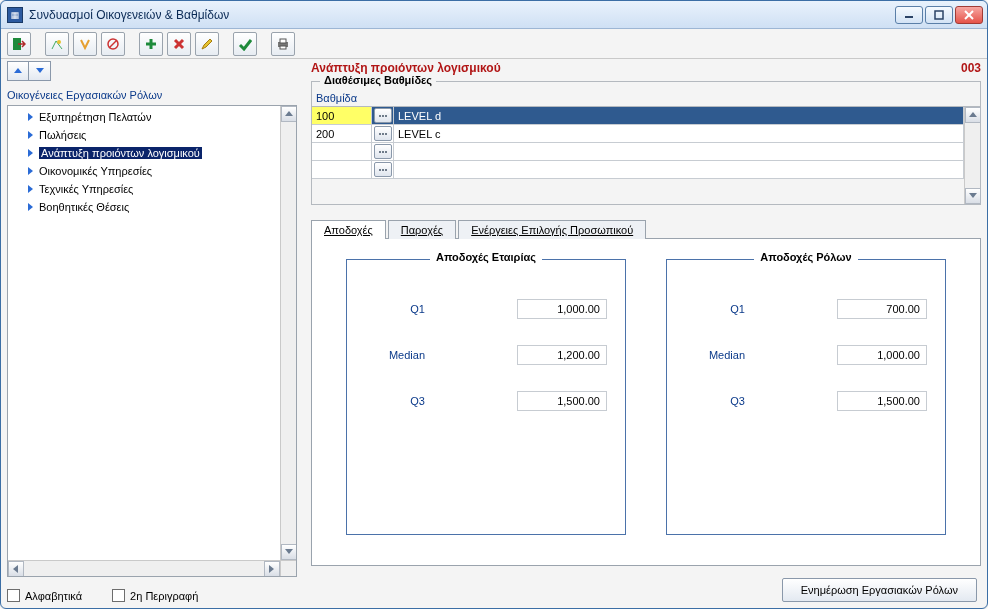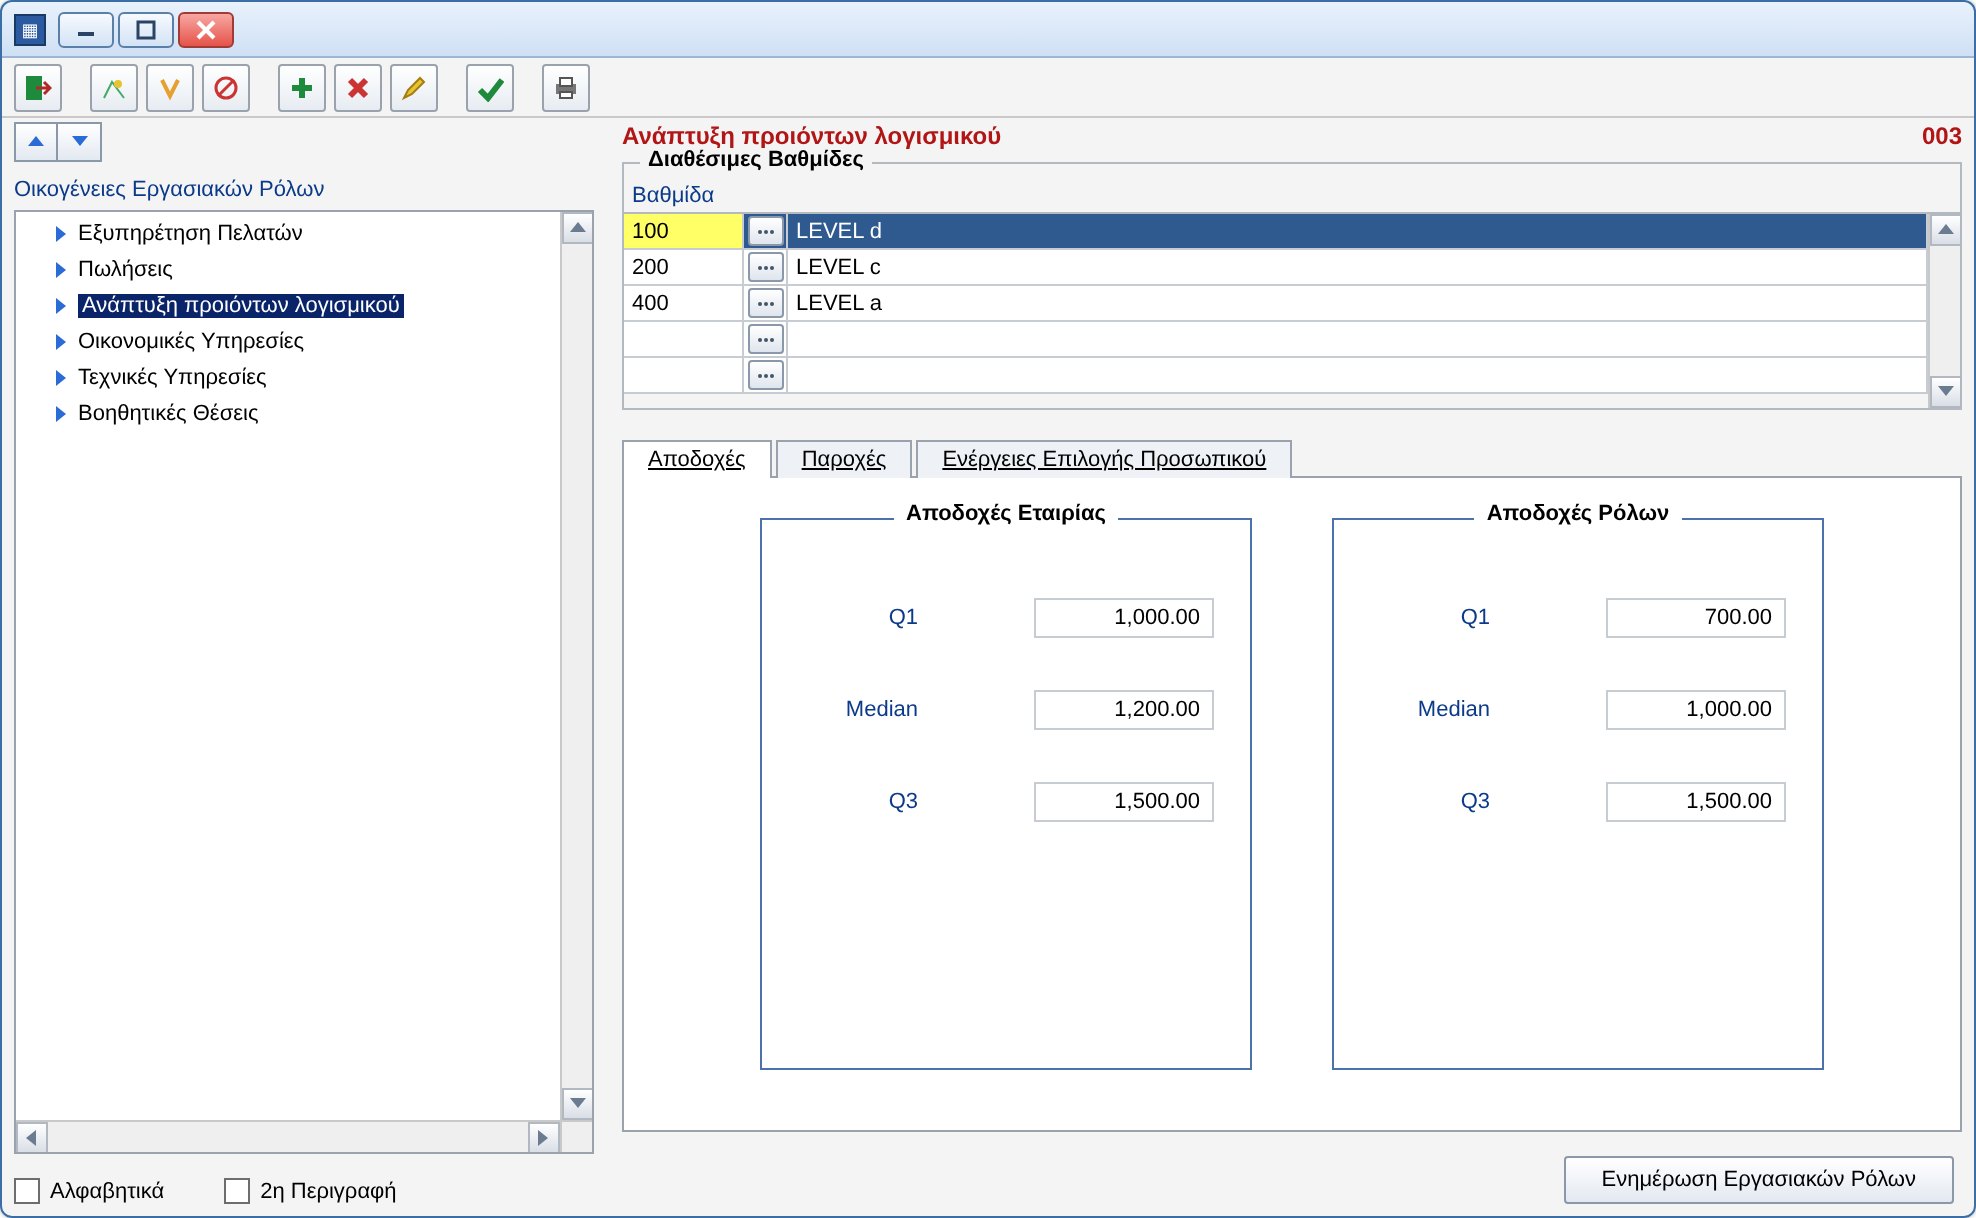--- a/index.html
+++ b/index.html
@@ -109,21 +109,21 @@
     border:1px solid #9aa3ad; border-bottom:none; padding:3px 12px; background:#eef1f5;
     margin-right:2px; position:relative; top:1px;
   }
   .tab.active { background:#fff; font-weight:normal;}
   .tab-panel {
     border:1px solid #9aa3ad; border-top:none; background:#fff; flex:1;
     padding:20px 20px 30px 20px; display:flex; gap:40px; justify-content:center;
     min-height:230px;
   }
   .stat-group {
-    border:1px solid #4b72aa; width:246px; position:relative; padding:26px 18px 18px 18px;
+    border:1px solid #4b72aa; width:280px; position:relative; padding:26px 18px 18px 18px;
   }
   .stat-title { position:absolute; top:-9px; left:0; right:0; text-align:center; font-weight:bold; }
   .stat-title span{ background:#fff; padding:0 6px;}
   .stat-row { display:flex; align-items:center; justify-content:space-between; gap:18px; height:46px;}
   .stat-label { color:#0b3a8a; width:60px; text-align:right;}
   .stat-input {
     width:90px; height:20px; border:1px solid #c7ccd2; background:#fff; text-align:right;
     padding:2px 6px; font-family:inherit; font-size:11px;
   }
   .footer-row { display:flex; justify-content:flex-end; padding:12px 4px 0 0;}
@@ -132,20 +132,21 @@
     padding:5px 18px; border-radius:2px; font-size:11px;
   }
   .yellow-cell { background:#ffff66 !important; color:#000 !important;}
 </style>
 </head>
 <body>
 
 <div class="window">
   <div class="titlebar">
     <div class="app-icon">▦</div>
+    <div class="title">Συνδυασμοί Οικογενειών &amp; Βαθμίδων</div>
     <div class="win-btns">
       <div class="win-btn">
         <svg width="10" height="10">
             <line x1="1" y1="7" x2="9" y2="7" stroke="#2b4365" stroke-width="2"></line>
           </svg>
       </div>
       <div class="win-btn">
         <svg width="10" height="10">
             <rect x="1" y="1" width="8" height="8" fill="none" stroke="#2b4365" stroke-width="1.5"></rect>
           </svg>
@@ -332,58 +333,45 @@
                     <svg width="10" height="6">
                       <circle cx="2" cy="3" r="1" fill="#456"></circle>
                       <circle cx="5" cy="3" r="1" fill="#456"></circle>
                       <circle cx="8" cy="3" r="1" fill="#456"></circle>
                     </svg>
                   </div>
                 </div>
                 <div class="grid-cell col-desc">LEVEL c</div>
               </div>
               <div class="grid-row">
-                <div class="grid-cell col-code code">400</div>
+                <div class="grid-cell col-code code"></div>
                 <div class="grid-cell col-pick">
                   <div class="pick-btn">
                     <svg width="10" height="6">
                       <circle cx="2" cy="3" r="1" fill="#456"></circle>
                       <circle cx="5" cy="3" r="1" fill="#456"></circle>
                       <circle cx="8" cy="3" r="1" fill="#456"></circle>
                     </svg>
                   </div>
                 </div>
-                <div class="grid-cell col-desc">LEVEL a</div>
+                <div class="grid-cell col-desc"></div>
               </div>
               <div class="grid-row">
                 <div class="grid-cell col-code code"></div>
                 <div class="grid-cell col-pick">
                   <div class="pick-btn">
                     <svg width="10" height="6">
                       <circle cx="2" cy="3" r="1" fill="#456"></circle>
                       <circle cx="5" cy="3" r="1" fill="#456"></circle>
                       <circle cx="8" cy="3" r="1" fill="#456"></circle>
                     </svg>
                   </div>
                 </div>
                 <div class="grid-cell col-desc"></div>
               </div>
-              <div class="grid-row">
-                <div class="grid-cell col-code code"></div>
-                <div class="grid-cell col-pick">
-                  <div class="pick-btn">
-                    <svg width="10" height="6">
-                      <circle cx="2" cy="3" r="1" fill="#456"></circle>
-                      <circle cx="5" cy="3" r="1" fill="#456"></circle>
-                      <circle cx="8" cy="3" r="1" fill="#456"></circle>
-                    </svg>
-                  </div>
-                </div>
-                <div class="grid-cell col-desc"></div>
-              </div>
             </div>
           <div class="grid-vscroll">
             <div class="scroll-btn">
                 <svg width="8" height="8">
                   <path d="M0 6 L4 1 L8 6 Z" fill="#6b7b90"></path>
                 </svg>
               </div>
             <div class="scroll-btn">
                 <svg width="8" height="8">
                   <path d="M0 1 L4 6 L8 1 Z" fill="#6b7b90"></path>

